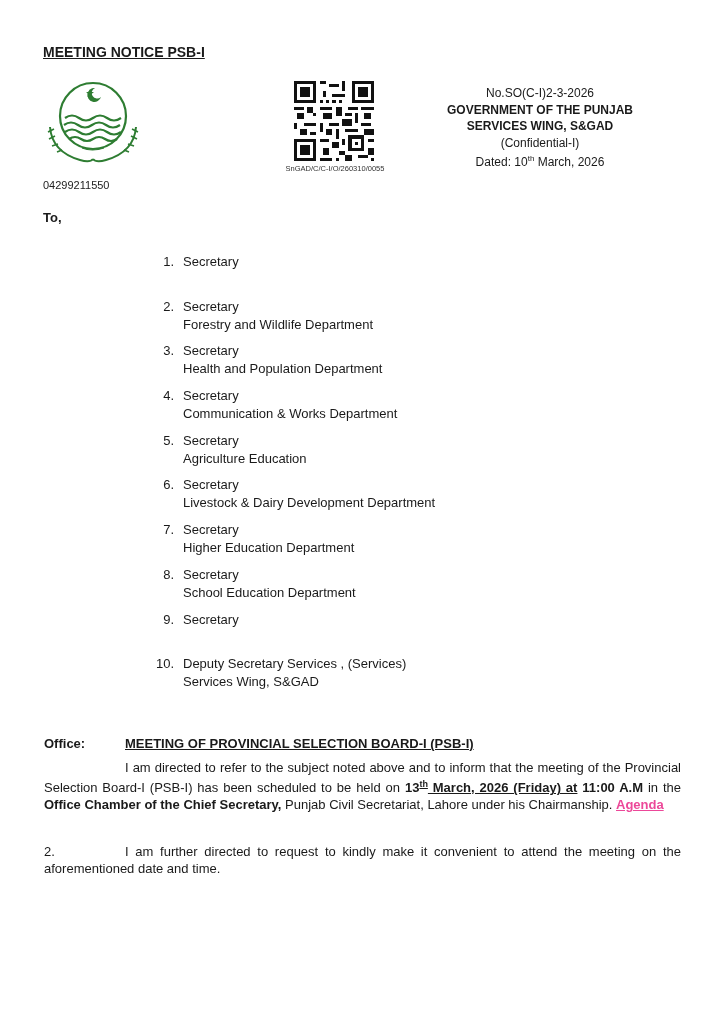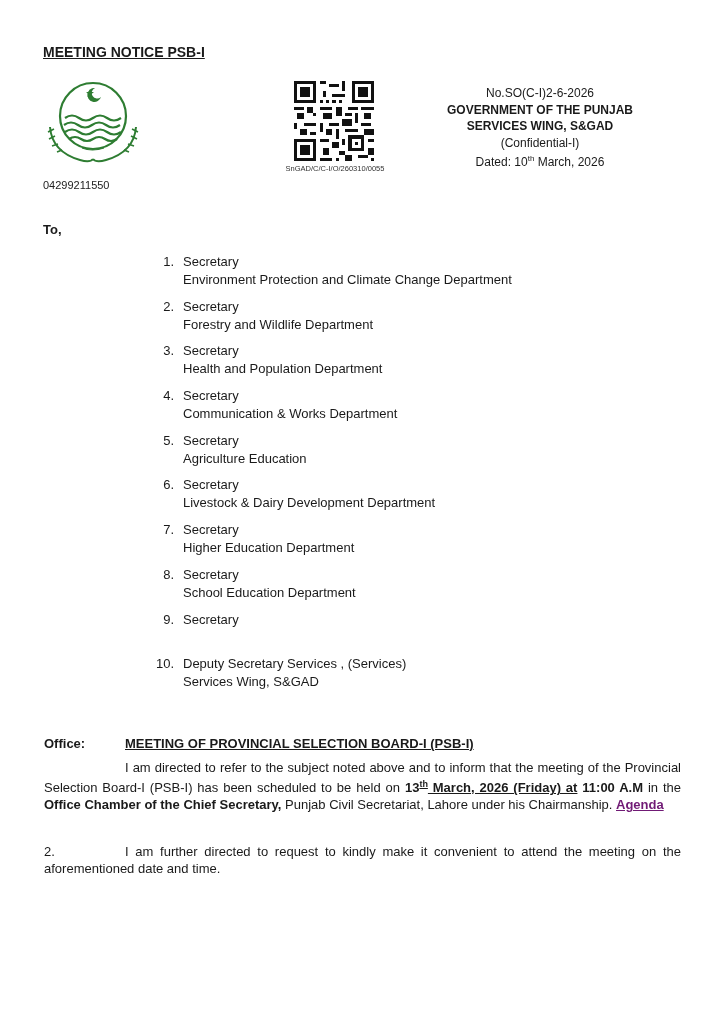--- a/index.html
+++ b/index.html
@@ -14,34 +14,34 @@
   }
   #logo { left: 40px; top: 72px; width: 106px; height: 100px; }
   #phone { left: 43px; top: 179px; font-size: 11px; color: #222; }
   #qr { left: 294px; top: 81px; width: 80px; height: 80px; }
   #qr-ref { left: 280px; top: 164px; font-size: 7.5px; color: #333; width: 110px; text-align: center; }
   #ref-block {
     left: 440px; top: 85px; width: 200px; text-align: center; font-size: 12px; line-height: 16.5px;
   }
   #ref-block .bold { font-weight: bold; }
   #ref-block sup { font-size: 8px; }
-  #to-label { left: 43px; top: 222px; font-size: 13px; font-weight: bold; }
+  #to-label { left: 43px; top: 210px; font-size: 13px; font-weight: bold; }
   #recipients { left: 150px; top: 253px; width: 520px; font-size: 13px; line-height: 18px; }
   .rec { position: relative; height: 44.7px; }
   .rec .num { position: absolute; right: 484px; top: 0; text-align: right; white-space: nowrap; }
   .rec .txt { position: absolute; left: 33px; top: 0; white-space: nowrap; }
   #subject-label { left: 44px; top: 736px; font-size: 13px; font-weight: bold; }
   #subject-text { left: 125px; top: 736px; font-size: 13px; font-weight: bold; text-decoration: underline; }
   #para1 {
     left: 44px; top: 759px; width: 637px; font-size: 13px; line-height: 17px; text-align: justify;
   }
   #para1 .indent { display: inline-block; width: 81px; }
   #para1 b.u { }
   #para1 sup { font-size: 9px; text-decoration: underline; }
-  #para1 a { color: #701a75; font-weight: bold; text-decoration: underline; margin-top: 48px; }
+  #para1 a { color: #ec4899; font-weight: bold; text-decoration: underline; margin-top: 48px; }
   #para2 {
     left: 44px; top: 843px; width: 637px; font-size: 13px; line-height: 17px; text-align: justify;
   }
   #para2 .pnum { display: inline-block; width: 81px; }
 </style>
 </head>
 <body>
 
 <div id="notice-title" class="abs">MEETING NOTICE PSB-I</div>
 
@@ -126,35 +126,34 @@
         <rect x="16" y="23" width="2" height="2"></rect>
       <rect x="20" y="23" width="3" height="1"></rect>
         <rect x="23" y="21" width="2" height="2"></rect>
         <rect x="24" y="24" width="1" height="1"></rect>
     </g>
   </svg>
 </div>
 <div id="qr-ref" class="abs">SnGAD/C/C-I/O/260310/0055</div>
 
 <div id="ref-block" class="abs">
-  <div>No.SO(C-I)2-6-2026</div>
+  <div>No.SO(C-I)2-3-2026</div>
   <div class="bold">GOVERNMENT OF THE PUNJAB</div>
   <div class="bold">SERVICES WING, S&amp;GAD</div>
   <div>(Confidential-I)</div>
   <div><span>Dated: 10</span><sup>th</sup><span> March, 2026</span></div>
 </div>
 
 <div id="to-label" class="abs">To,</div>
 
 <div id="recipients" class="abs">
     <div class="rec">
       <span class="num" style="right: auto; left: 0px; width: 24px;">1.</span>
       <div class="txt">
         <div>Secretary</div>
-        <div>Environment Protection and Climate Change Department</div>
       </div>
     </div>
     <div class="rec">
       <span class="num" style="right: auto; left: 0px; width: 24px;">2.</span>
       <div class="txt">
         <div>Secretary</div>
         <div>Forestry and Wildlife Department</div>
       </div>
     </div>
     <div class="rec">

